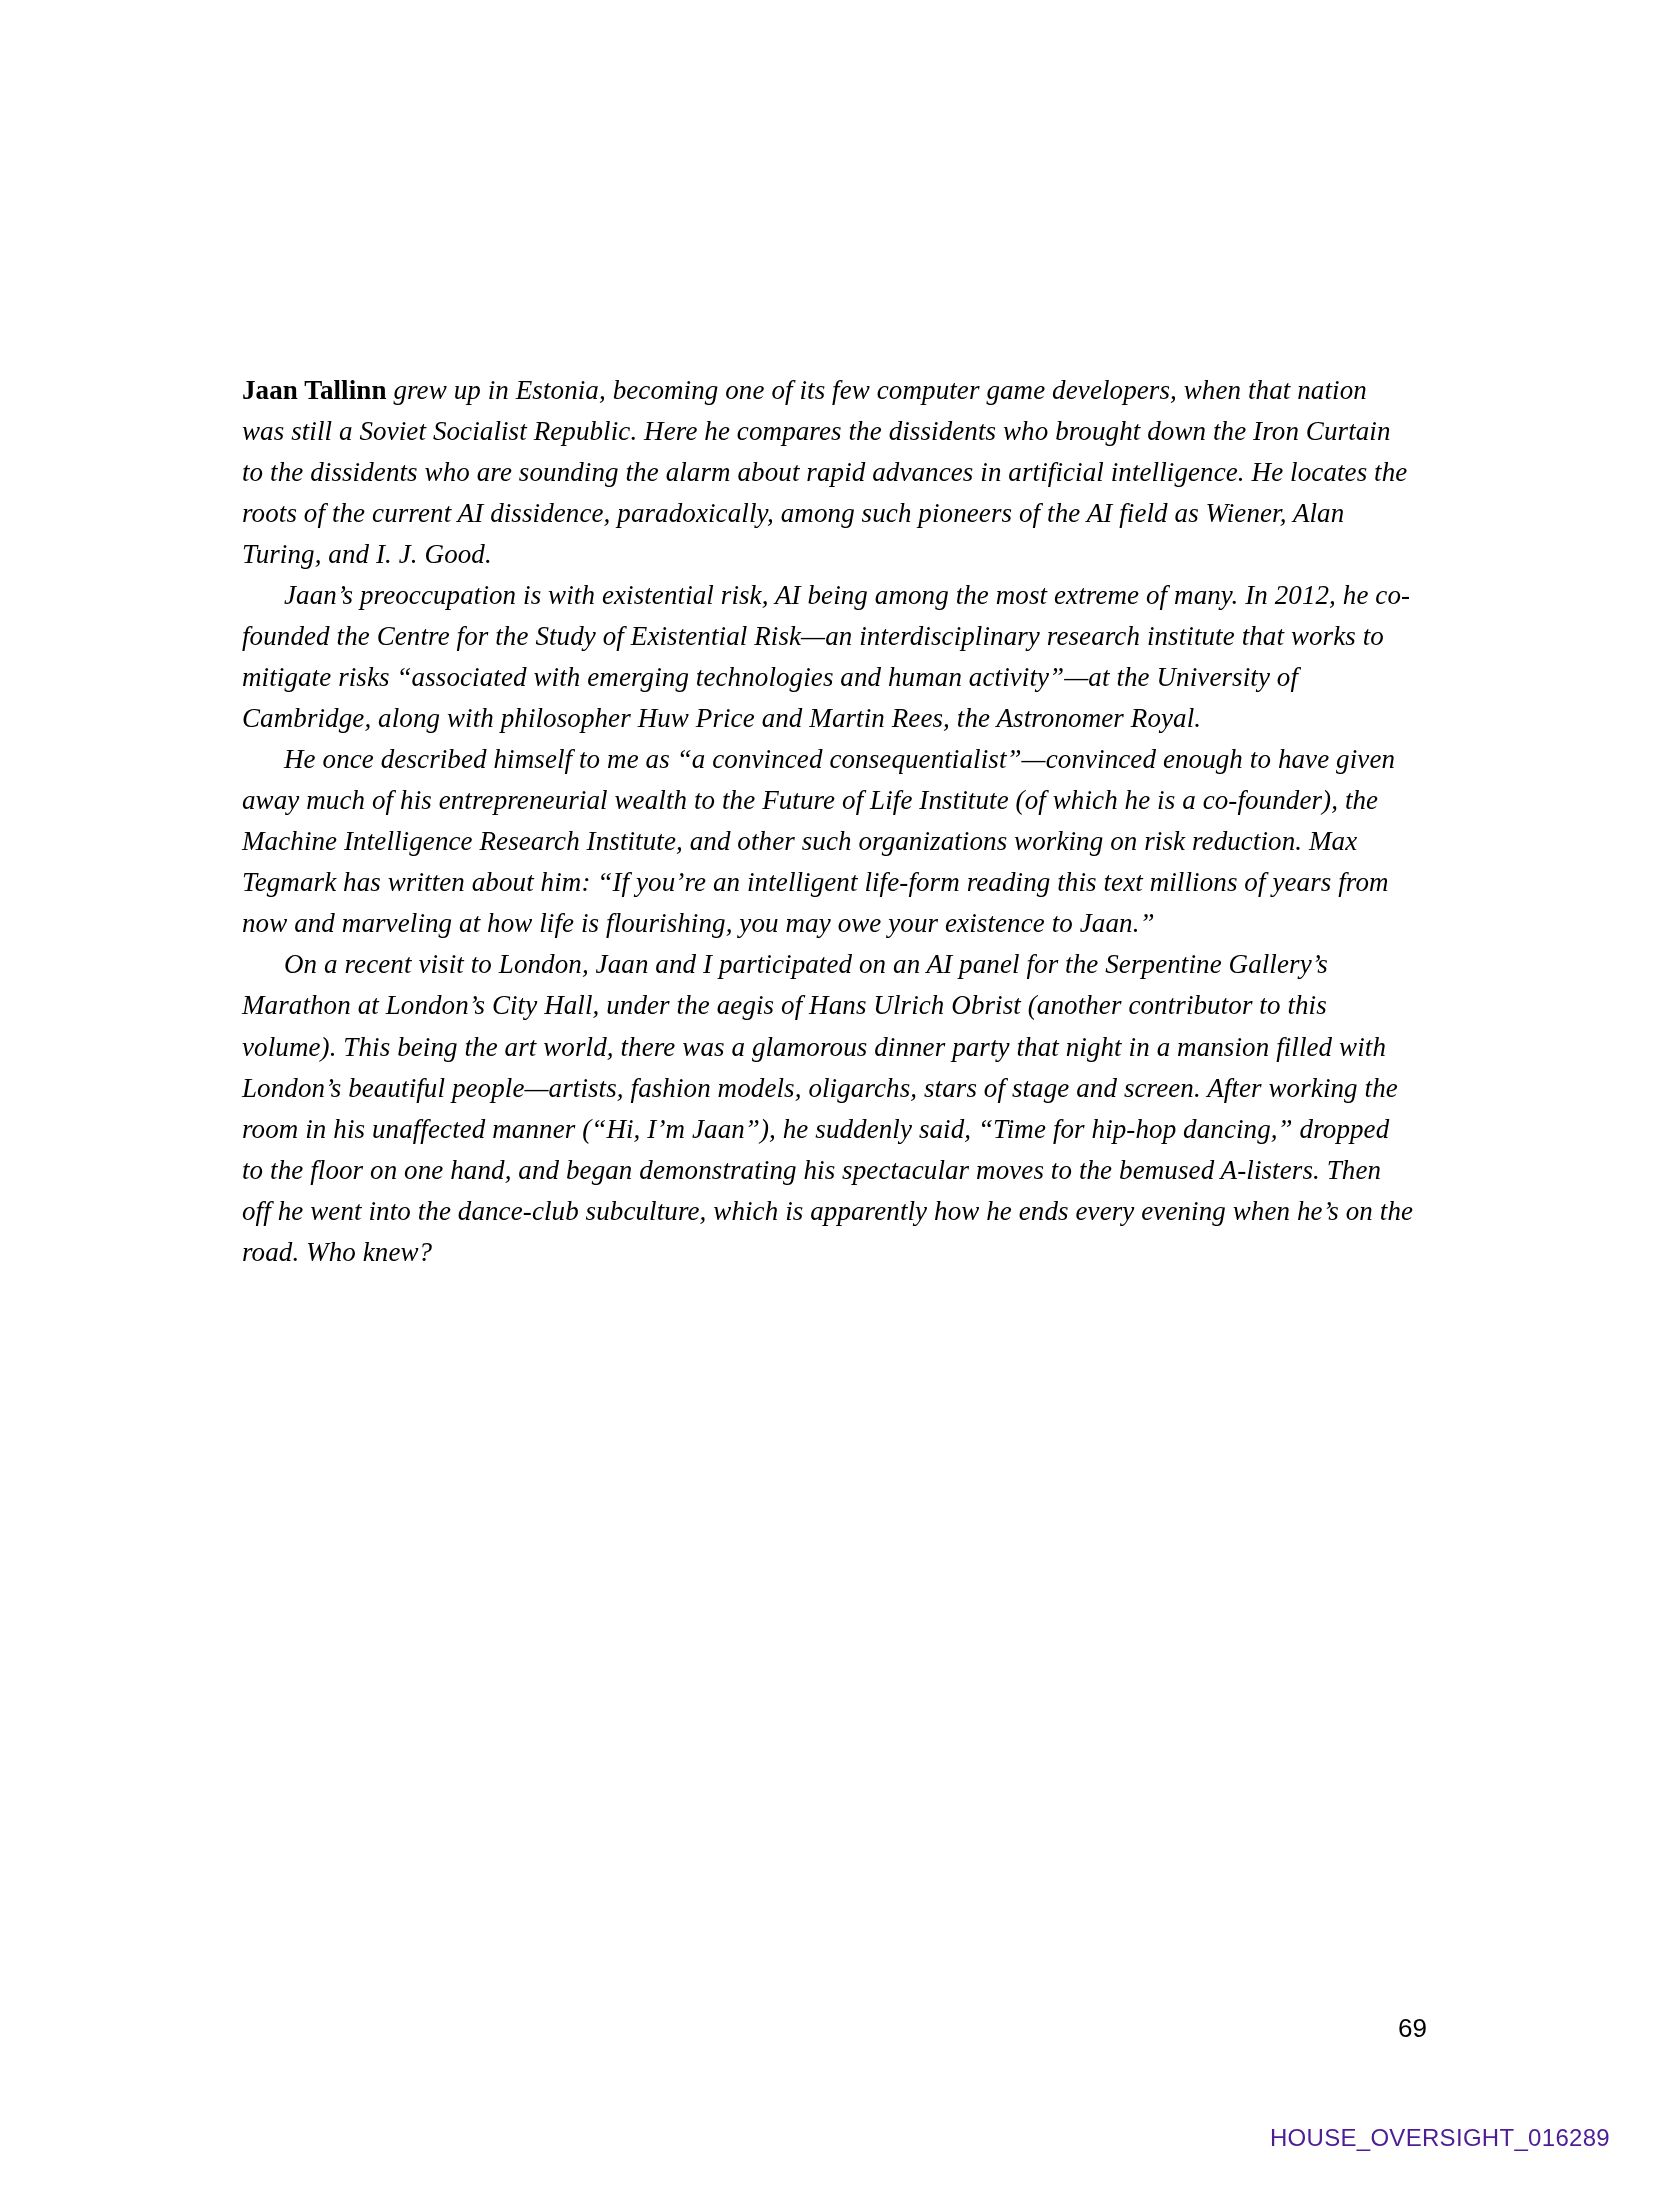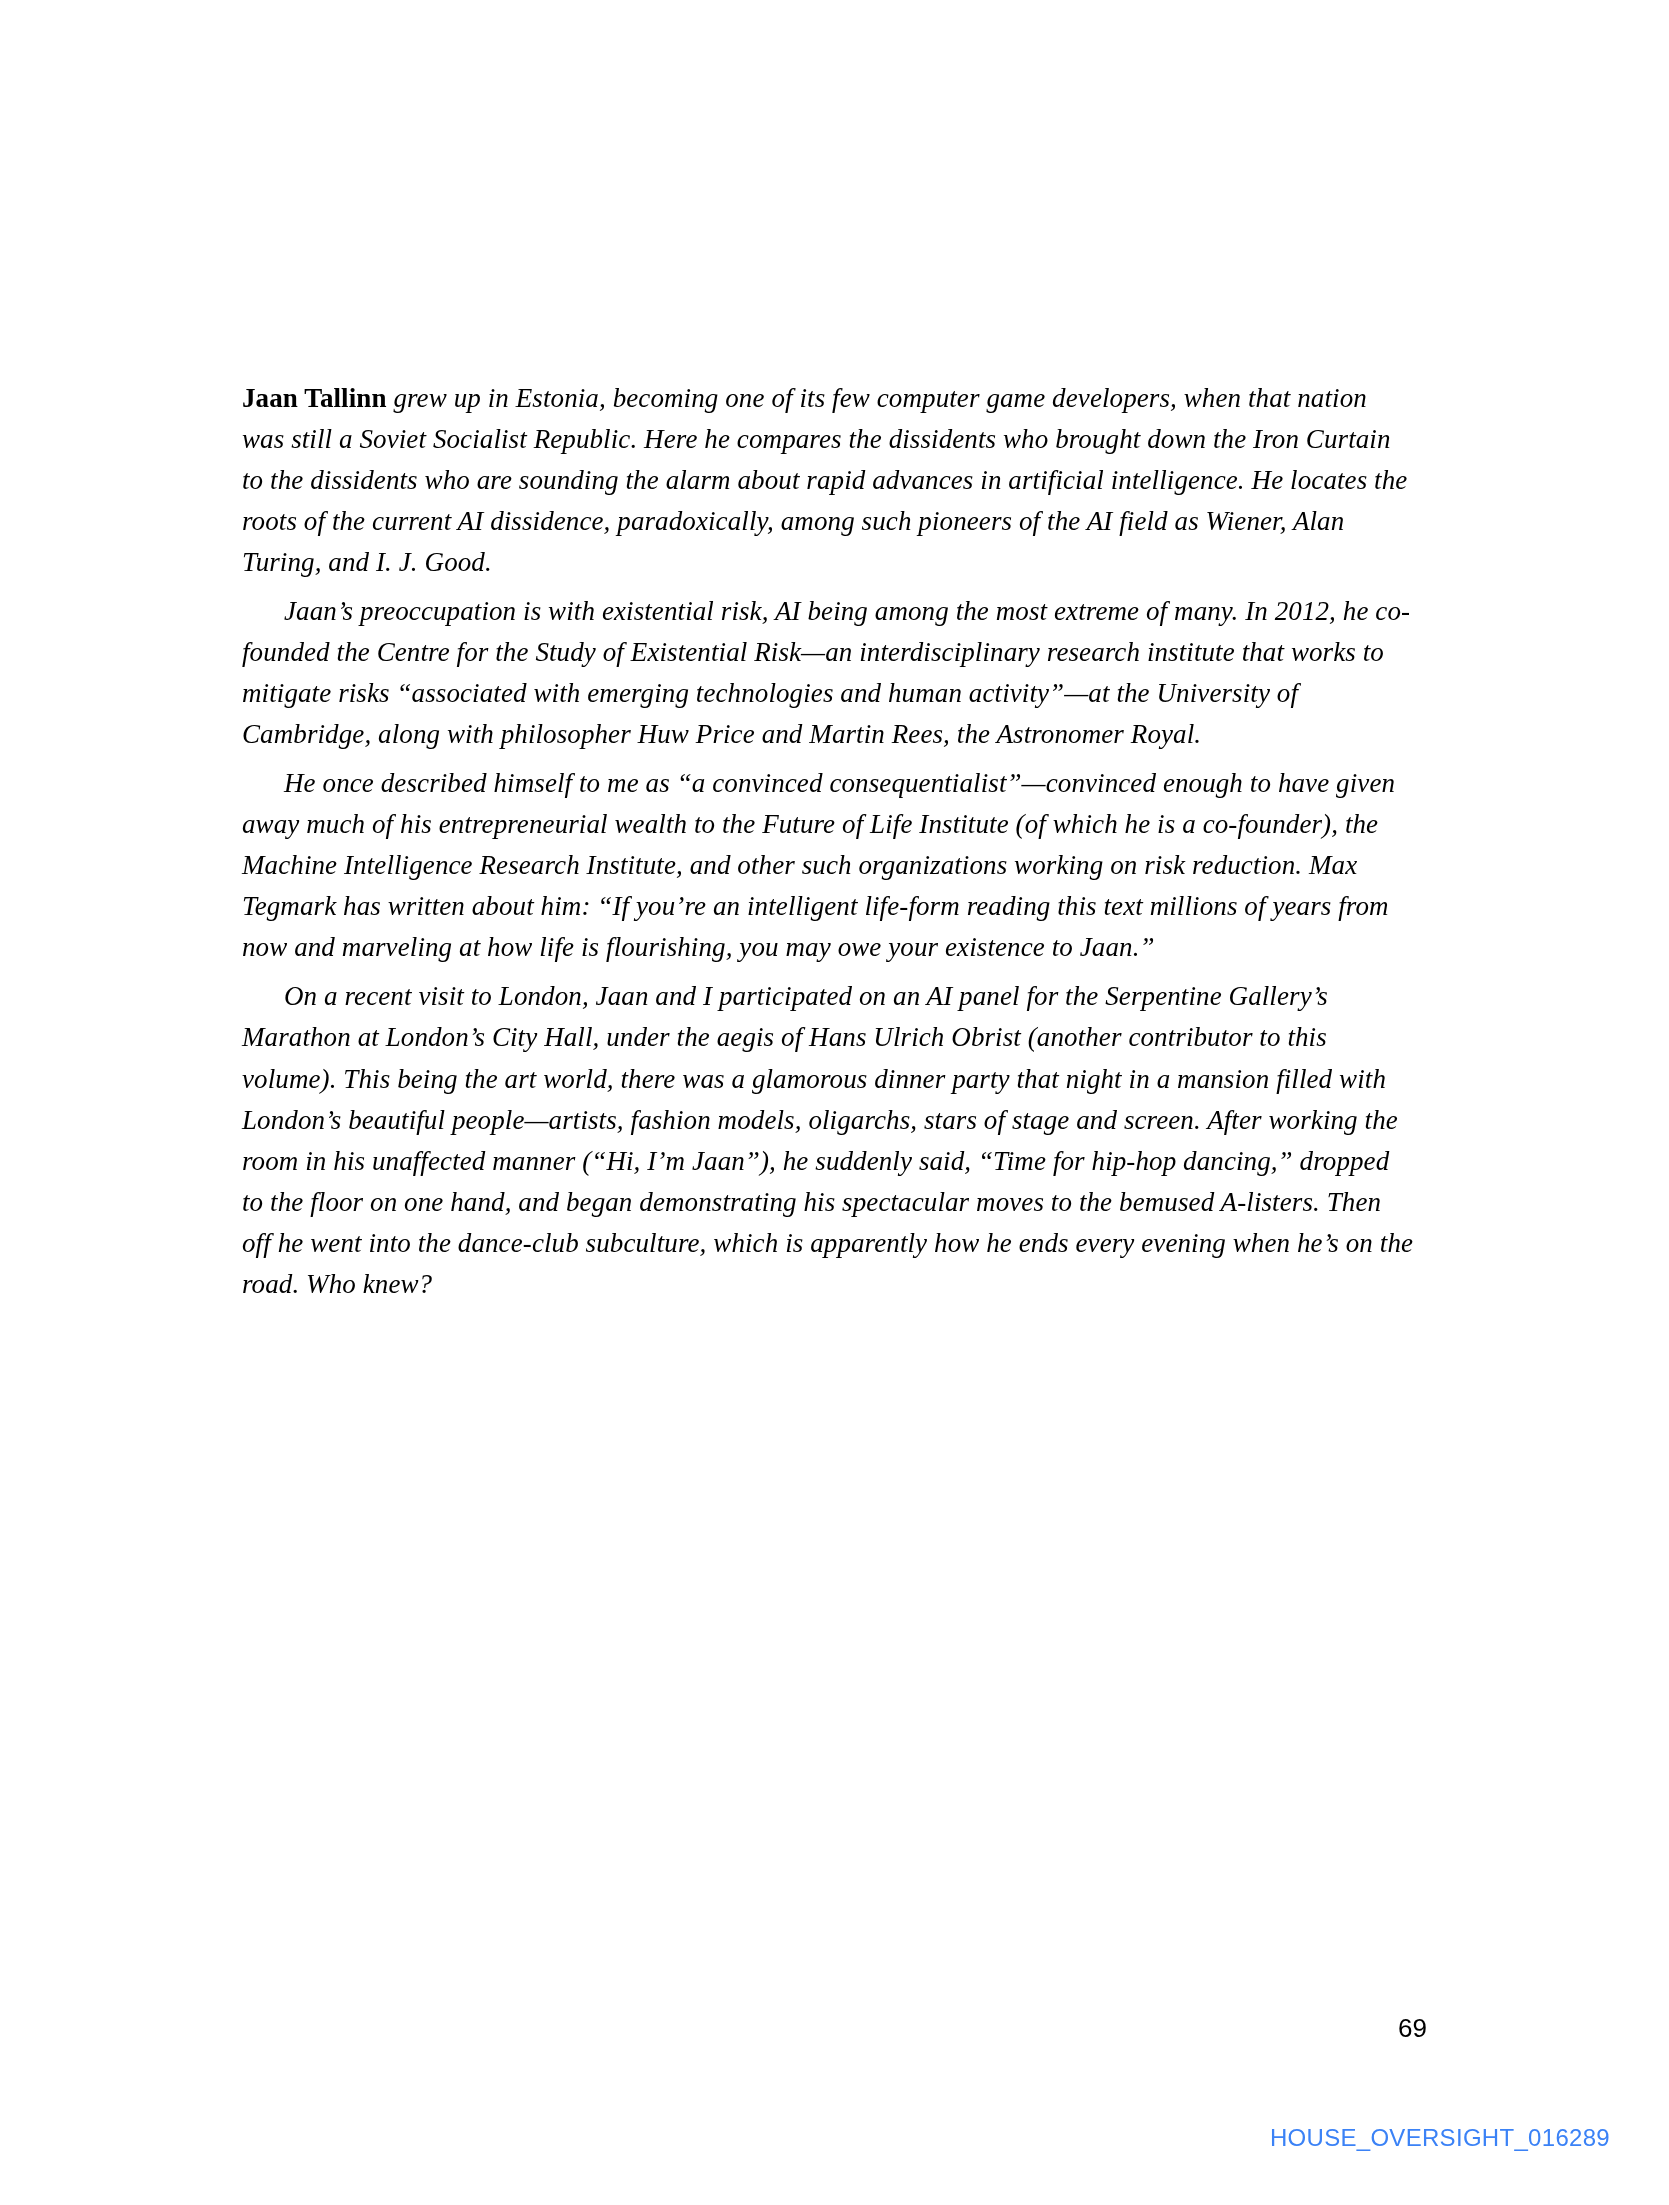--- a/index.html
+++ b/index.html
@@ -23,21 +23,21 @@
     position: absolute;
     left: 242px;
     top: 370px;
     width: 1172px;
   }
   .para {
     font-style: italic;
     font-size: 27px;
     line-height: 1.52;
     text-align: left;
-    margin: 8px 0 0 0;
+    margin: 0 0 0 0;
     letter-spacing: 0.1px;
   }
   .para + .para {
     text-indent: 42px;
   }
   .lead-name {
     font-style: normal;
     font-weight: bold;
   }
   .page-number {
@@ -52,21 +52,21 @@
   }
   .stamp {
     position: absolute;
     left: 0;
     top: 2124px;
     width: 1610px;
     text-align: right;
     font-family: "Liberation Sans", sans-serif;
     font-size: 24px;
     letter-spacing: 0.3px;
-    color: #3b82f6;
+    color: #4c1d95;
   }
 </style>
 </head>
 <body>
 
 <div class="page">
 
   <div class="content">
 
     <p class="para"><span class="lead-name">Jaan Tallinn</span><span> grew up in Estonia, becoming one of its few computer game developers, when that nation was still a Soviet Socialist Republic.  Here he compares the dissidents who brought down the Iron Curtain to the dissidents who are sounding the alarm about rapid advances in artificial intelligence.  He locates the roots of the current AI dissidence, paradoxically, among such pioneers of the AI field as Wiener, Alan Turing, and I. J. Good.</span></p>

